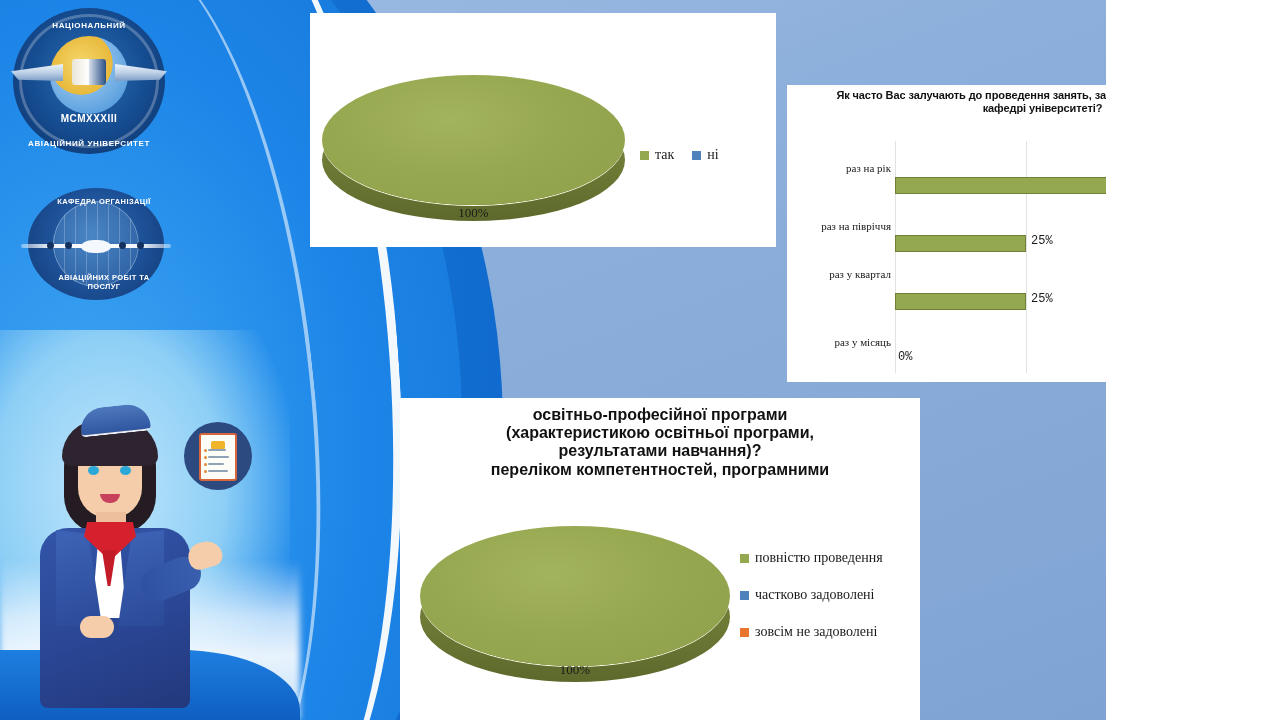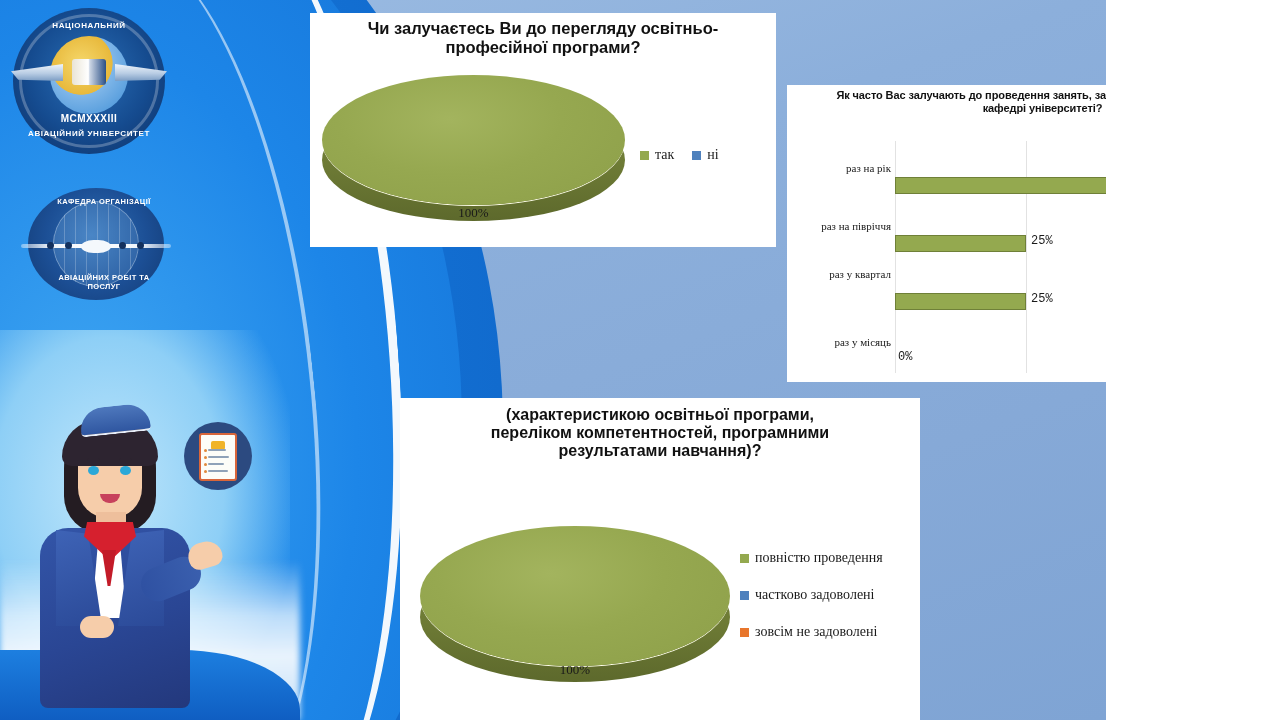--- a/index.html
+++ b/index.html
@@ -51,21 +51,21 @@
   .nau-book{position:absolute;left:50%;top:44%;transform:translate(-50%,-50%);
     width:34px;height:26px;border-radius:3px;
     background:linear-gradient(90deg,#e9e4d6 0%,#fff 48%,#cfd8e6 52%,#2a4f86 100%);}
   .nau-wingL,.nau-wingR{position:absolute;top:56px;width:52px;height:17px;
     background:linear-gradient(180deg,#eef4fb 0%,#b9cde4 55%,#7c9dc4 100%);}
   .nau-wingL{left:-2px;clip-path:polygon(0 42%,100% 0,100% 100%,14% 92%);}
   .nau-wingR{right:-2px;clip-path:polygon(100% 42%,0 0,0 100%,86% 92%);}
   .nau-txt-top,.nau-txt-bot{position:absolute;left:0;right:0;text-align:center;
     color:#ffffff;font-weight:bold;font-size:8px;letter-spacing:.6px;}
   .nau-txt-top{top:13px;}
-  .nau-txt-bot{bottom:16px;}
+  .nau-txt-bot{bottom:6px;}
   .nau-year{position:absolute;left:0;right:0;bottom:30px;text-align:center;
     color:#ffffff;font-weight:bold;font-size:10px;letter-spacing:.5px;}
 
   .logo-dep{position:absolute;left:28px;top:188px;width:136px;height:112px;border-radius:50%;
     background:radial-gradient(circle at 50% 45%, #2f6fb5 0%, #1c4f95 55%, #123a73 100%);}
   .dep-globe{position:absolute;left:50%;top:50%;transform:translate(-50%,-50%);
     width:86px;height:86px;border-radius:50%;
     background:repeating-linear-gradient(90deg, rgba(255,255,255,.22) 0 1px, rgba(255,255,255,0) 1px 11px),
                radial-gradient(circle at 45% 40%, #4a86c6 0%, #27599c 100%);
     box-shadow:inset 0 0 0 1px rgba(255,255,255,.3);}
@@ -226,21 +226,20 @@
         <div class="clip-line" style="top:21px;width:21px"></div>
         <div class="clip-dot" style="top:28px"></div>
         <div class="clip-line" style="top:28px;width:16px"></div>
         <div class="clip-dot" style="top:35px"></div>
         <div class="clip-line" style="top:35px;width:20px"></div>
       </div>
     </div>
   </div>
 
   <div class="panel" id="panel-pie-top">
-    <div class="chart-title">Чи залучаєтесь Ви до перегляду освітньо-професійної програми?</div>
 
     <div class="pie3d" style="position:absolute;left:12px;top:62px;width:303px;height:130px;">
       <div class="pie-side" style="top:24px;height:122px;"></div>
       <div class="pie-top"></div>
       <div class="pie-label" style="top:130px;">100%</div>
     </div>
 
     <div class="legend" style="left:330px;top:134px;">
       <div style="display:flex;gap:18px;">
         <div class="legend-row">
@@ -275,23 +274,24 @@
       <div class="bar" style="top:152px;width:131px;"></div>
       <div class="bar-val" style="top:151px;left:136px;">25%</div>
 
       <div class="cat-label" style="top:195px;right:266px;font-family:Liberation Serif, serif;">раз у місяць</div>
       <div class="bar-val" style="top:209px;left:3px;">0%</div>
     </div>
   </div>
 
   <div class="panel" id="panel-pie-bottom">
     <div class="chart-title">
+      <div>освітньо-професійної  програми</div>
       <div>(характеристикою освітньої програми,</div>
+      <div>результатами навчання)?</div>
       <div>переліком компетентностей, програмними</div>
-      <div>результатами навчання)?</div>
     </div>
 
     <div class="pie3d" style="position:absolute;left:20px;top:128px;width:310px;height:140px;">
       <div class="pie-side" style="top:26px;height:130px;"></div>
       <div class="pie-top"></div>
       <div class="pie-label" style="top:136px;">100%</div>
     </div>
 
     <div class="legend" style="left:340px;top:152px;">
       <div class="legend-row" style="margin-bottom:21px">

